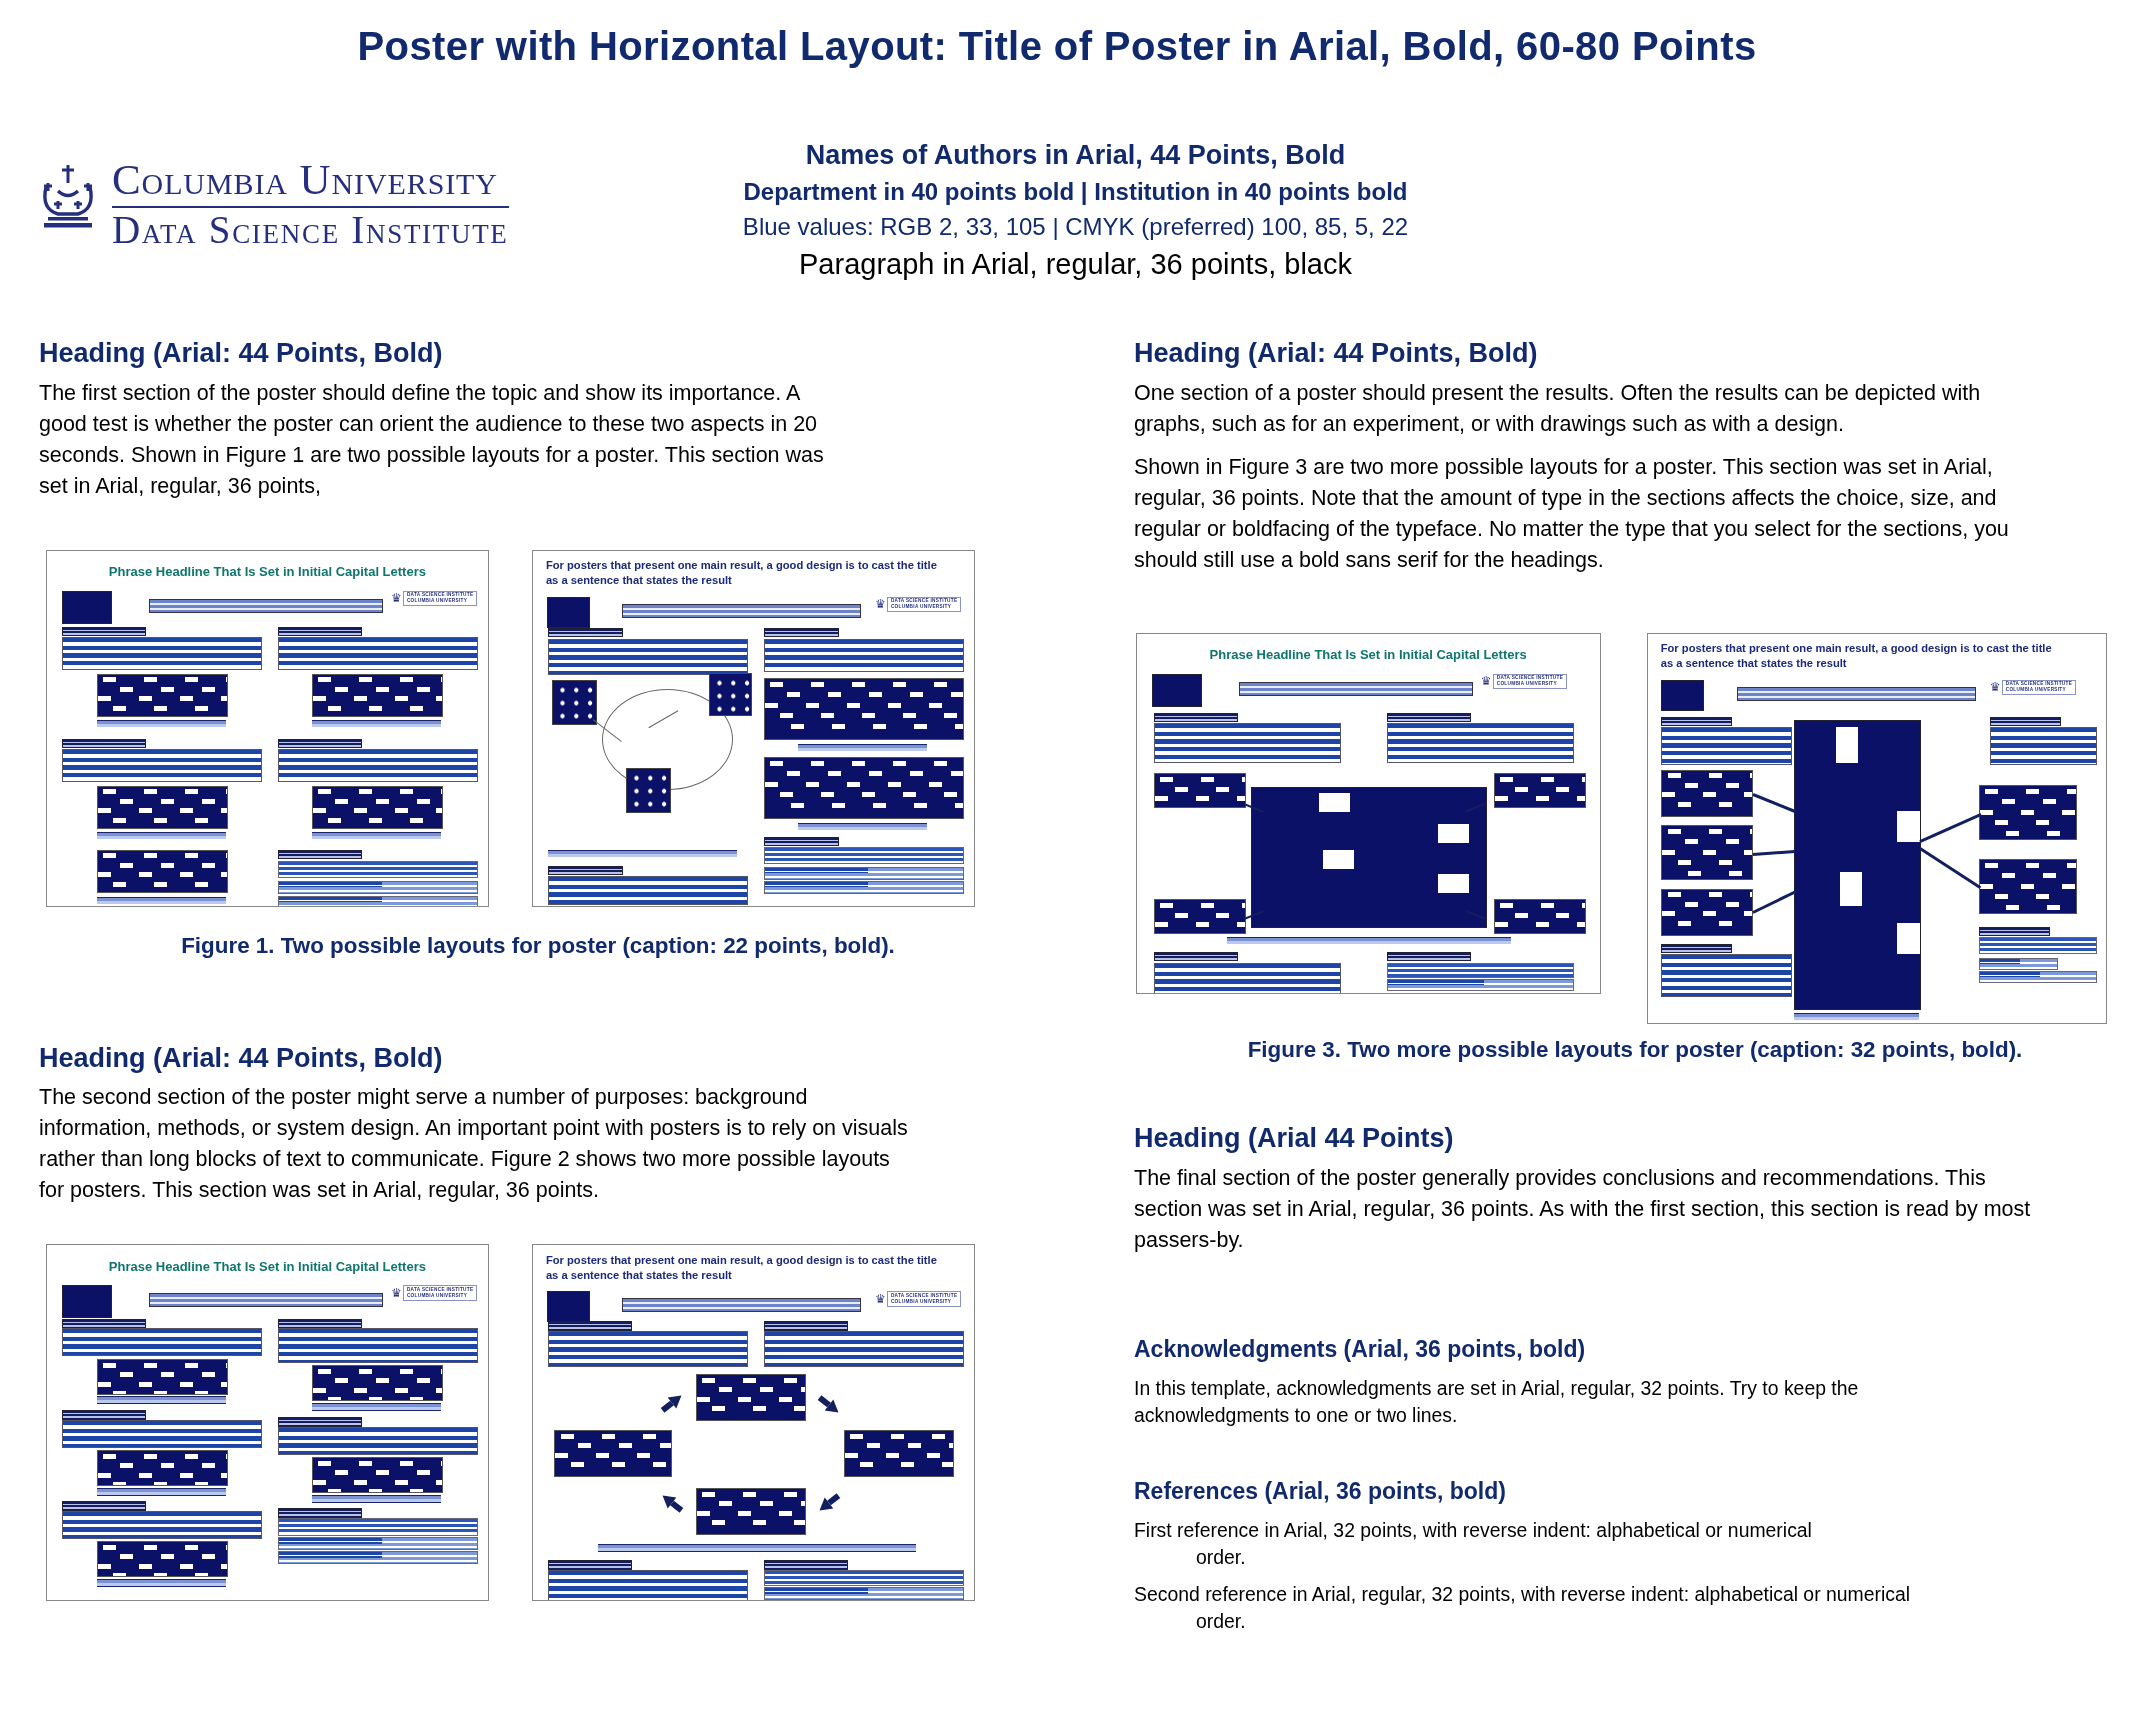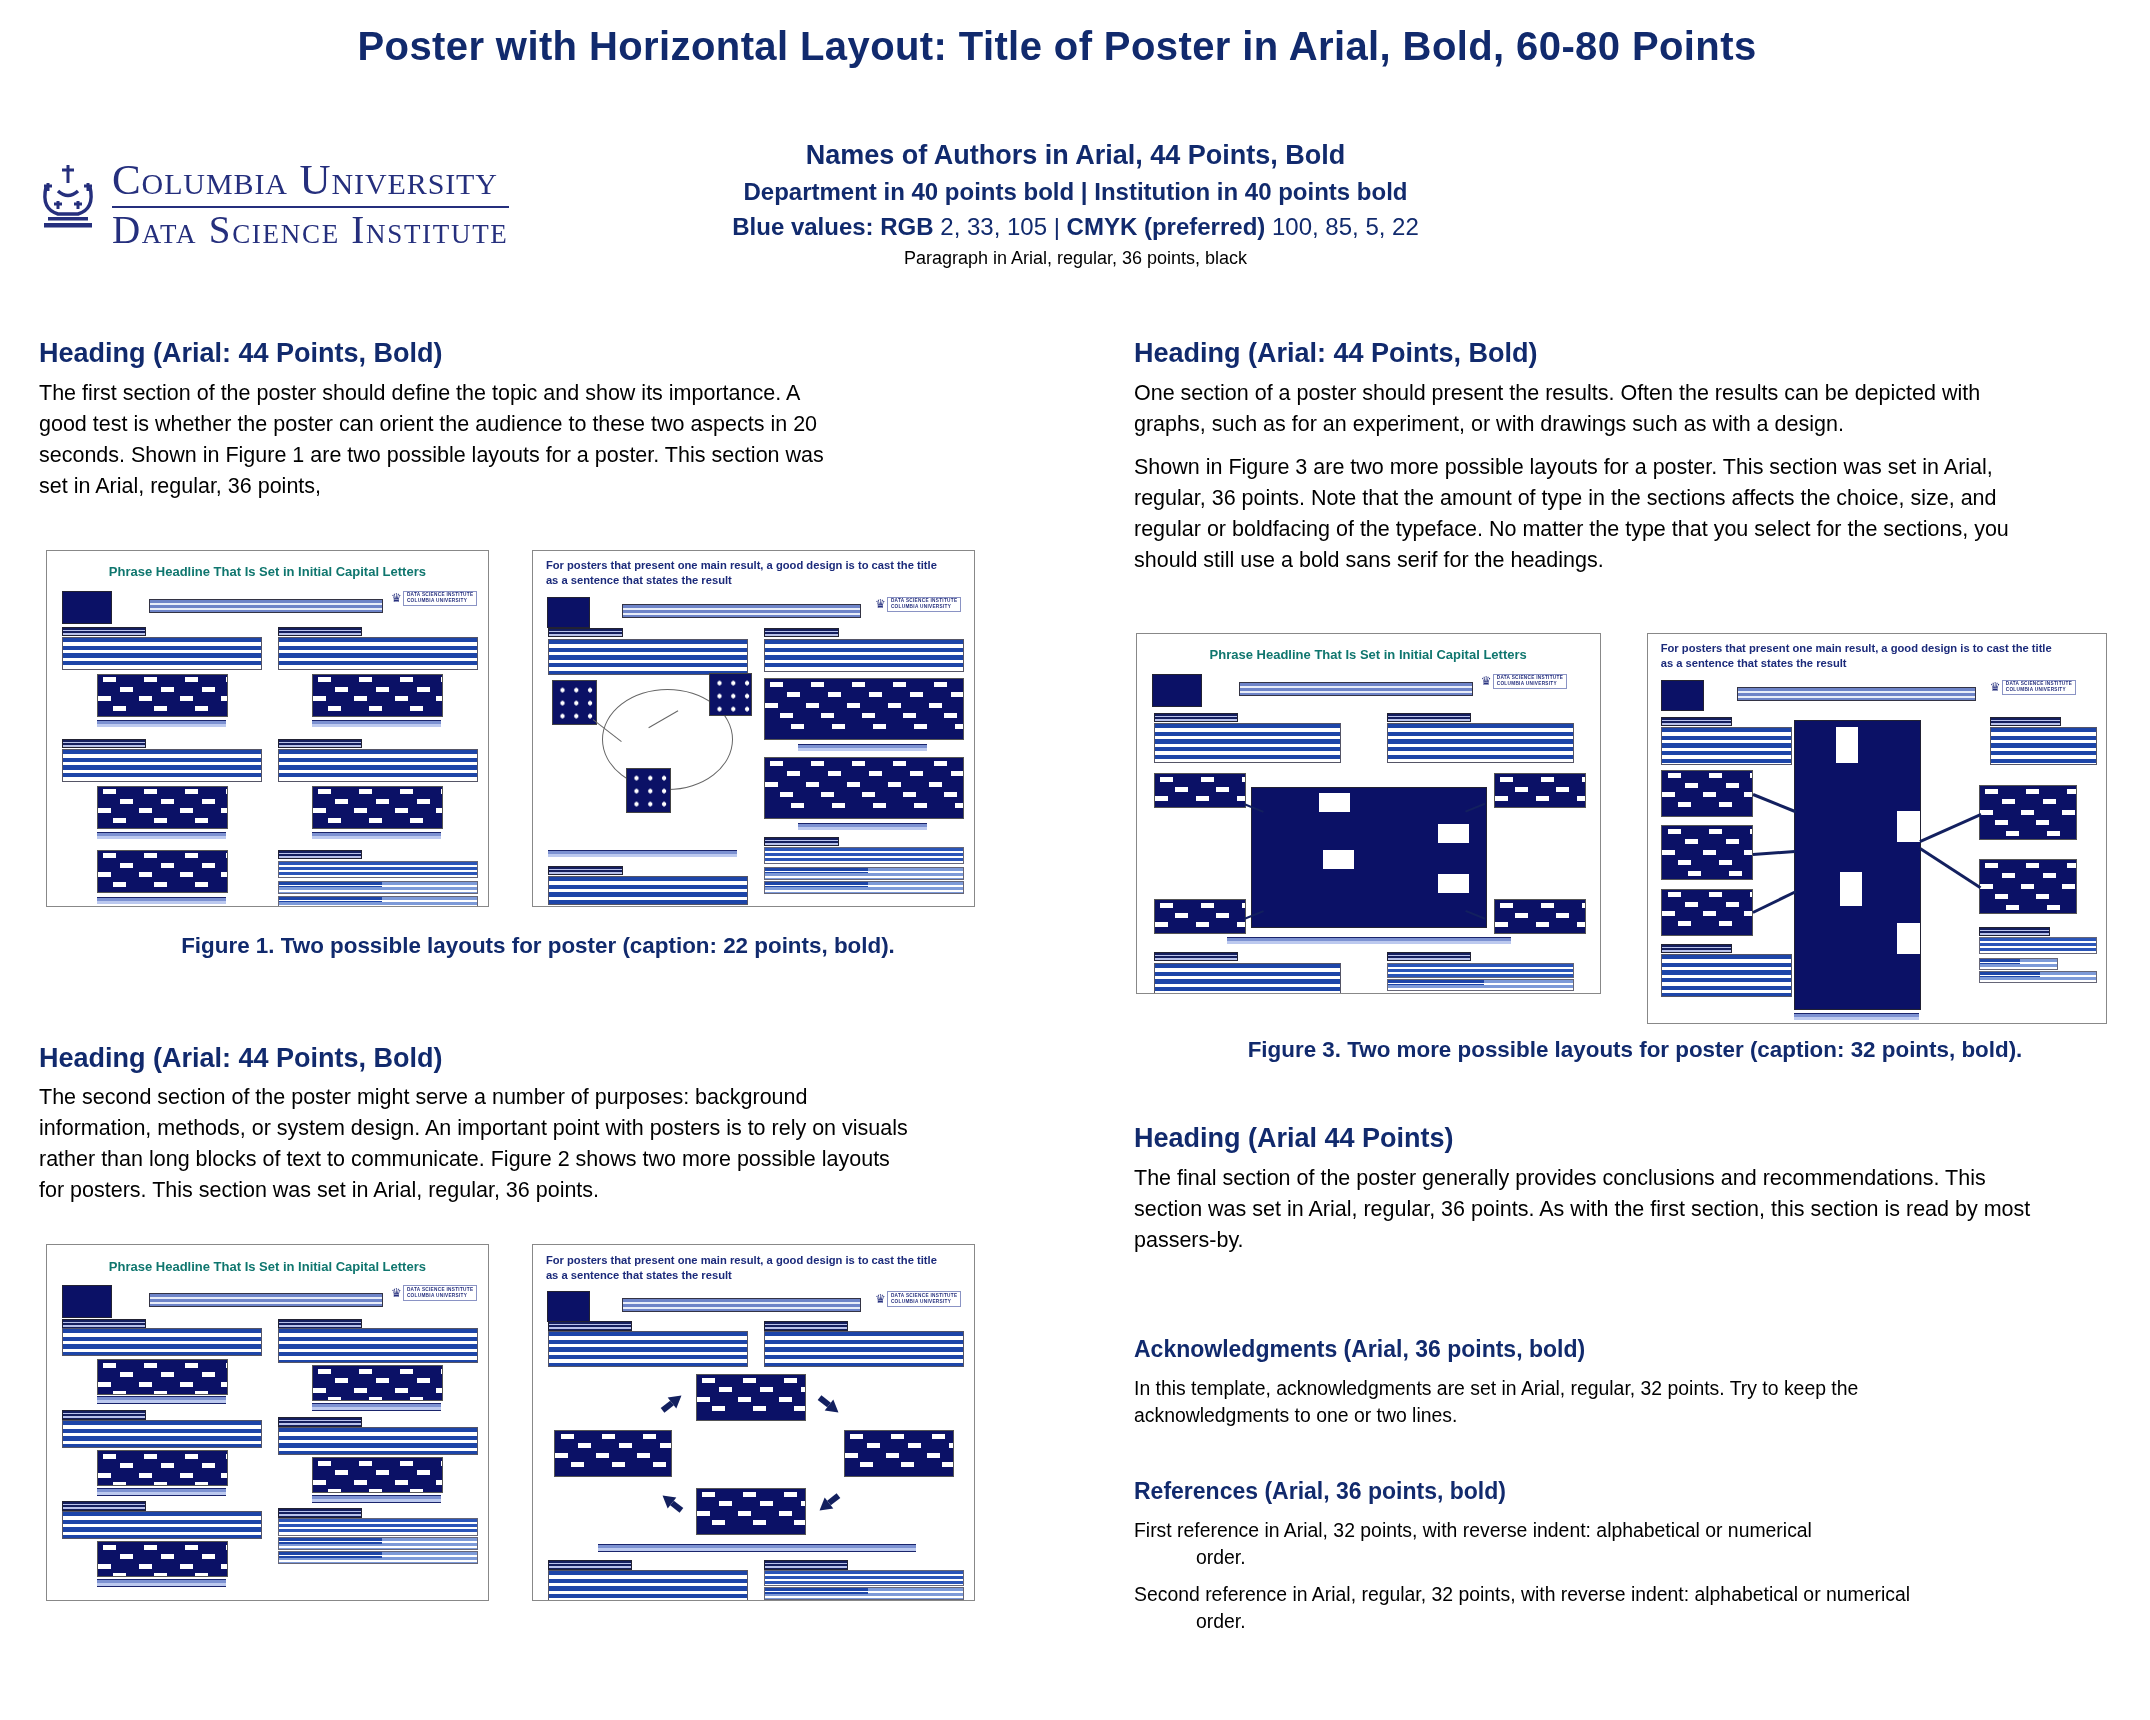--- a/index.html
+++ b/index.html
@@ -13,22 +13,22 @@
     font-size:40px;font-weight:bold;color:#112a6d;letter-spacing:0.4px;
   }
   .brand{position:absolute;left:36px;top:157px;display:flex;align-items:flex-start;gap:12px;color:#252f7d;}
   .brand-text{font-family:"Liberation Serif",serif;font-variant:small-caps;line-height:1.05;}
   .brand-l1{font-size:43px;border-bottom:2.6px solid #252f7d;padding-bottom:3.4px;letter-spacing:0.9px;}
   .brand-l2{font-size:39px;letter-spacing:1.7px;padding-top:2.6px;}
   .authors{position:absolute;top:140px;left:50%;transform:translateX(-50%);text-align:center;color:#112a6d;white-space:nowrap;}
   .authors .a1{font-size:27px;font-weight:bold;margin-bottom:6.9px;}
   .authors .a2{font-size:24px;font-weight:bold;margin-bottom:6.9px;}
   .authors .a3{font-size:24px;margin-bottom:6.9px;}
-  .authors .a3 b{font-weight:bold;margin-top:7px;}
-  .authors .a4{font-size:18px;color:#000;}
+  .authors .a3 b{font-weight:normal;margin-top:7px;}
+  .authors .a4{font-size:29px;color:#000;}
   
   .col{position:absolute;top:338px;}
   .col-left{left:39px;width:998px;}
   .col-right{left:1134px;width:1002px;}
   h2.sec{font-size:27px;font-weight:bold;color:#112a6d;margin:0 0 8.6px 0;}
   h3.sub{font-size:23px;font-weight:bold;color:#112a6d;margin:0 0 12px 0;}
   p.body{font-size:21.5px;line-height:31px;color:#000;margin:0;}
   p.small{font-size:19.4px;line-height:27.5px;color:#000;margin:0;}
   .indent{display:inline-block;padding-left:62px;}
   .fig-row{display:flex;gap:43px;margin-left:6.9px;align-items:flex-start;}

